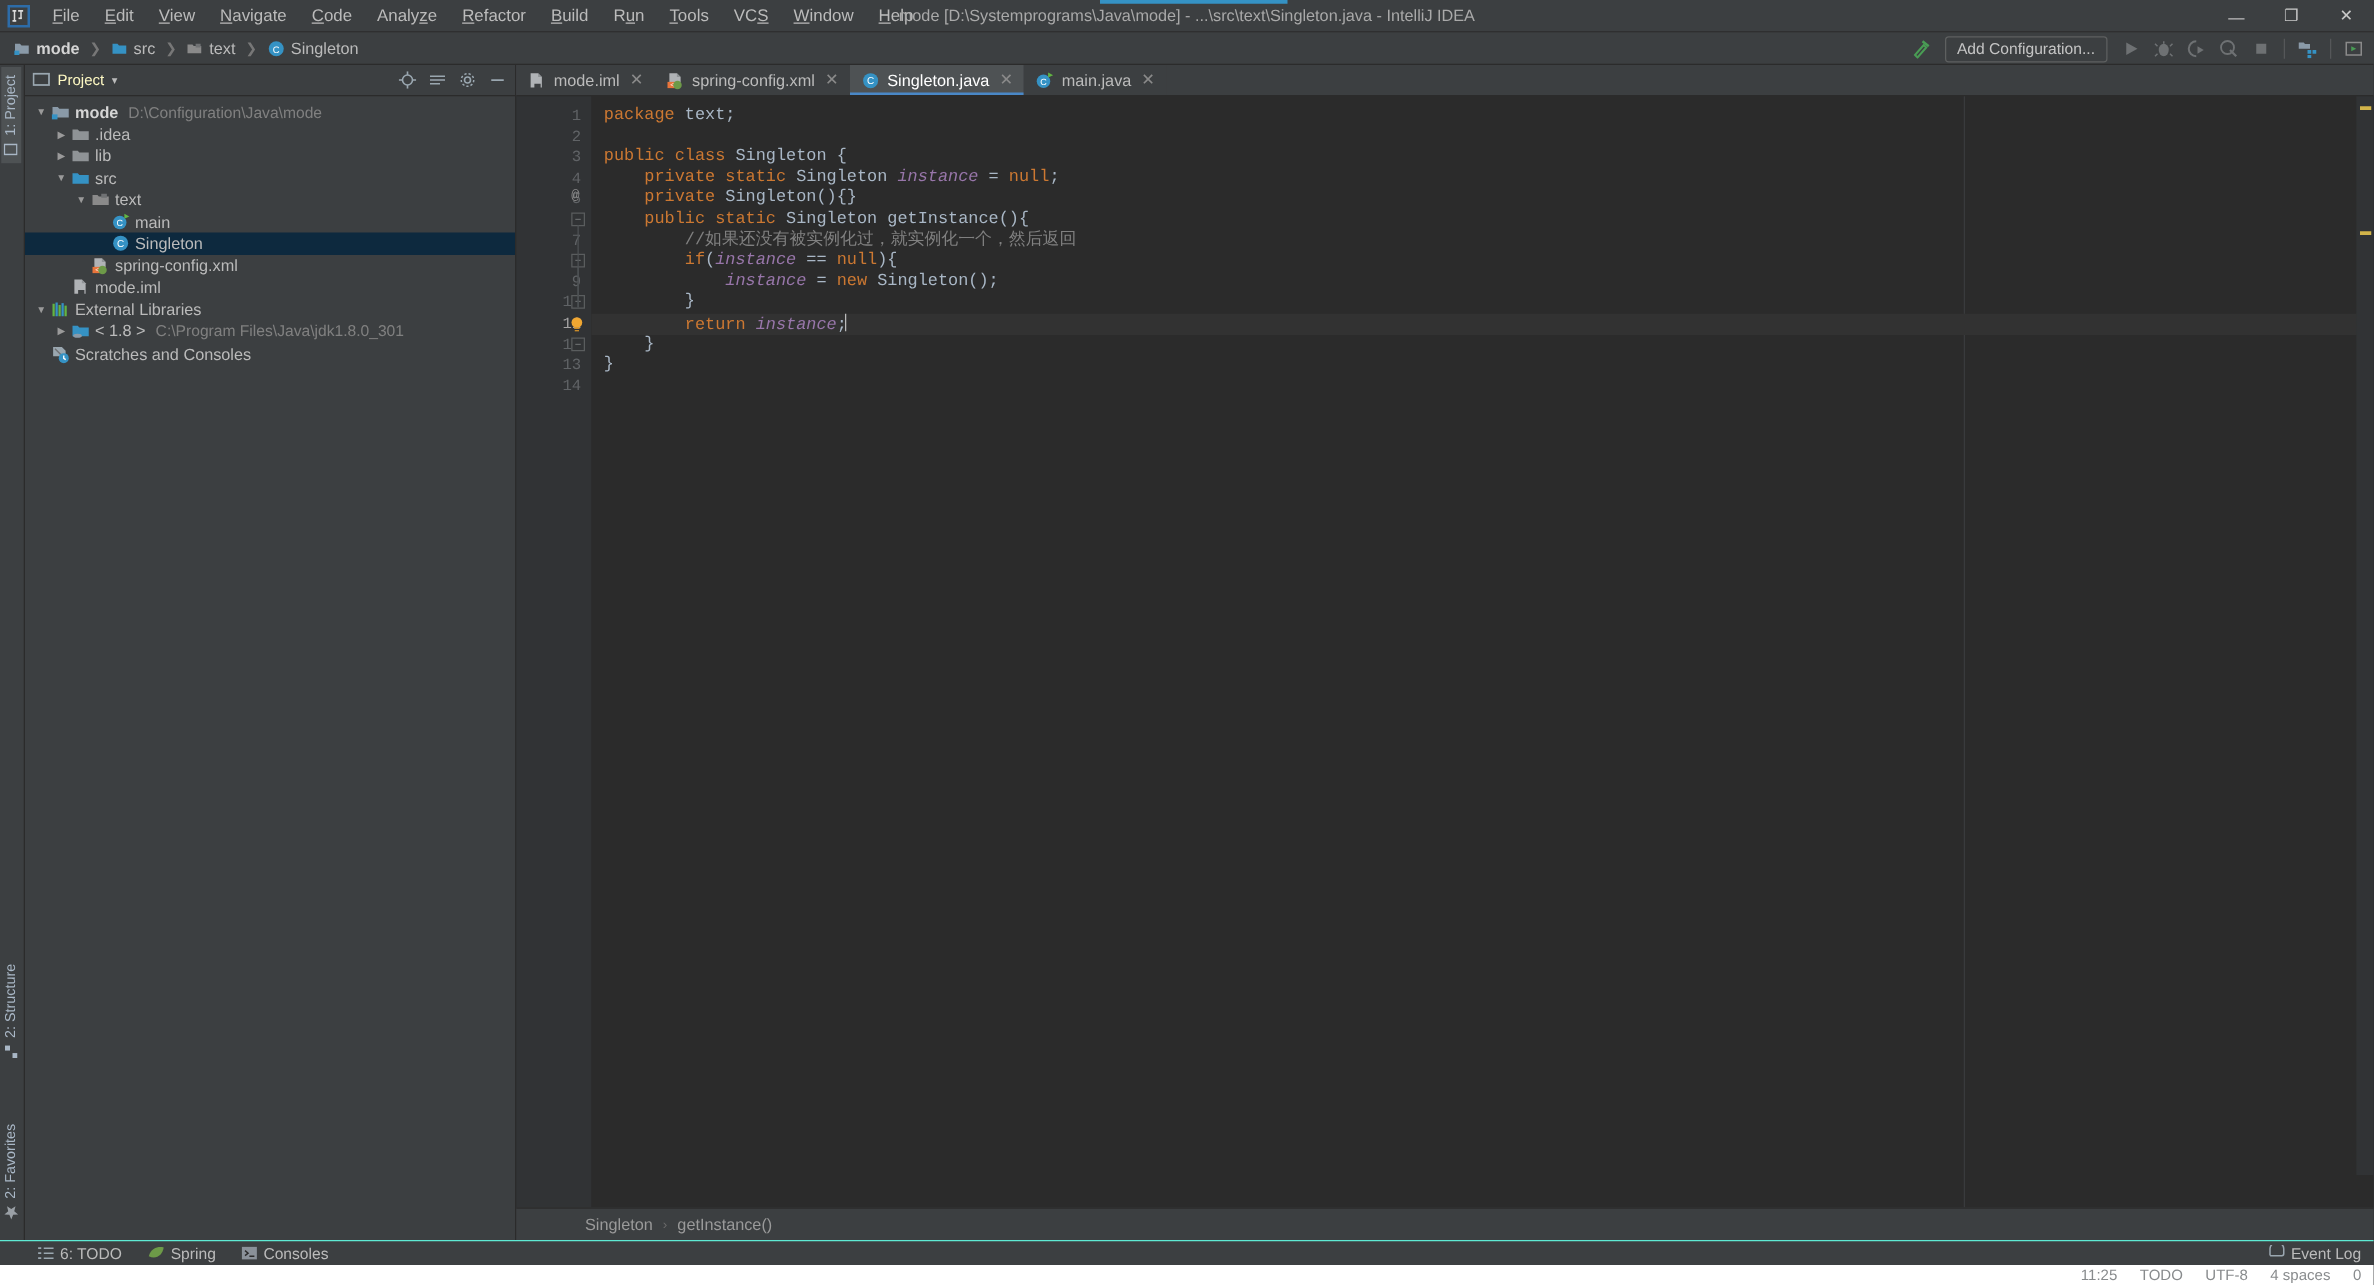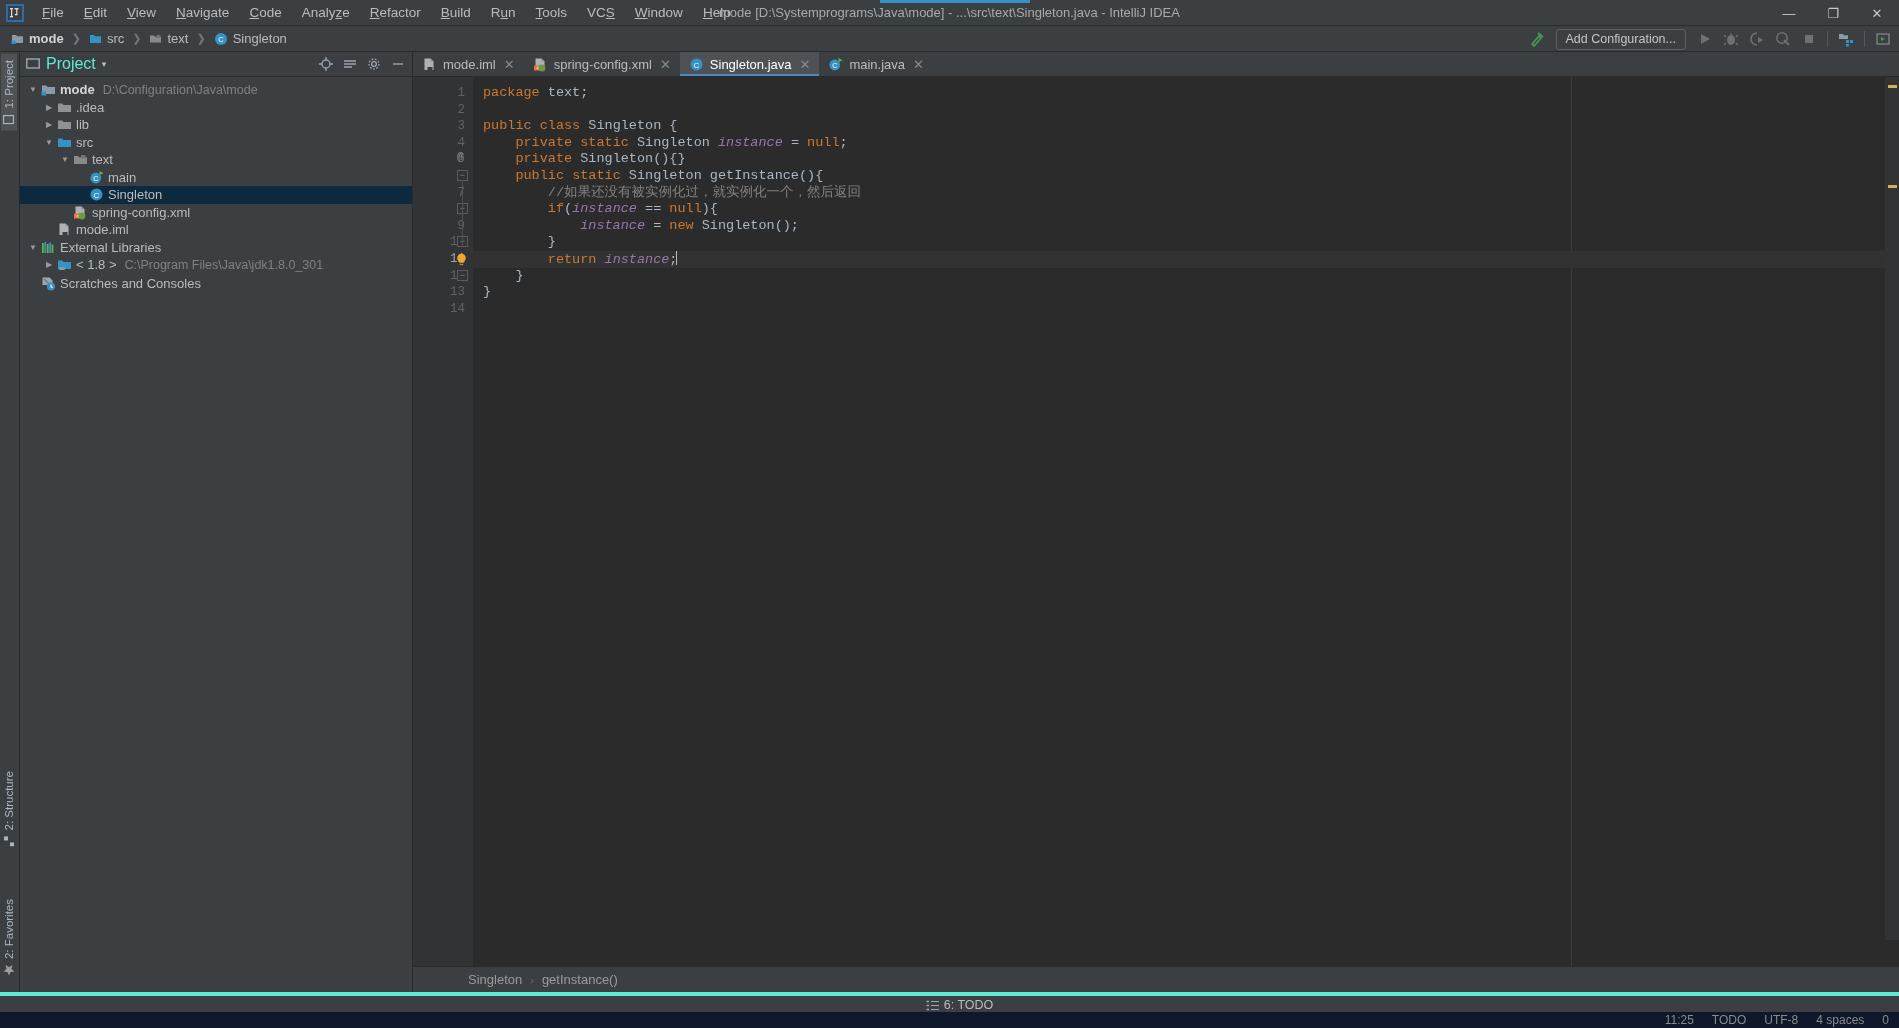--- a/index.html
+++ b/index.html
@@ -93,21 +93,21 @@
 
   
   .project-panel {
     position: absolute; left: 20px; top: 52px; width: 393px; bottom: 36px;
     background: #3c3f41; border-right: 1px solid #2b2b2b;
   }
   .panel-header {
     height: 25px; display: flex; align-items: center;
     padding: 0 6px; border-bottom: 1px solid #2b2b2b;
   }
-  .panel-title { font-size: 16px; color: #5eead4; margin-left: 6px; }
+  .panel-title { font-size: 12px; color: #fef9c3; margin-left: 6px; }
   .panel-hdr-icons { margin-left: auto; display: flex; align-items: center; gap: 8px; }
   .phicon { width: 16px; height: 16px; display: flex; align-items: center; justify-content: center; }
 
   .tree { padding-top: 4px; font-size: 13px; }
   .tree-row {
     height: 17.5px; display: flex; align-items: center; padding-left: 6px;
     white-space: nowrap; color: #bbbbbb;
   }
   .tree-row.selected { background: #0d293e; }
   .arrow { width: 14px; text-align: center; font-size: 8px; color: #9a9a9a; flex: 0 0 14px; }
@@ -195,32 +195,31 @@
     background: #3c3f41; display: flex; align-items: center;
     padding-left: 55px; border-top: 1px solid #2b2b2b;
     font-size: 13px; color: #9a9a9a;
   }
   .bc-sep { margin: 0 8px; font-size: 11px; color: #6a6a6a; }
 
   
   .bottombar {
     position: absolute; left: 0; right: 0; bottom: 16px; height: 20px;
     background: #3c3f41; display: flex; align-items: center;
-    border-top: 4px solid #5eead4;
-    flex-direction: column;
+    border-top: 1px solid #5eead4;
   }
   .bb-item {
     display: flex; align-items: center; gap: 5px; padding: 2px 10px;
     font-size: 12.5px; color: #bbbbbb;
   }
   .bb-right { margin-left: auto; display: flex; align-items: center; }
 
   .statusbar {
     position: absolute; left: 0; right: 0; bottom: 0; height: 16px;
-    background: #0f172a; display: flex; align-items: center;
+    background: #ffffff; display: flex; align-items: center;
     font-size: 12px; color: #888b8d; overflow: hidden;
   }
   .sb-right { margin-left: auto; display: flex; align-items: center; gap: 18px; padding-right: 10px; }
 
   svg { display: block; }
 </style>
 </head>
 <body>
 
 <div id="app">

